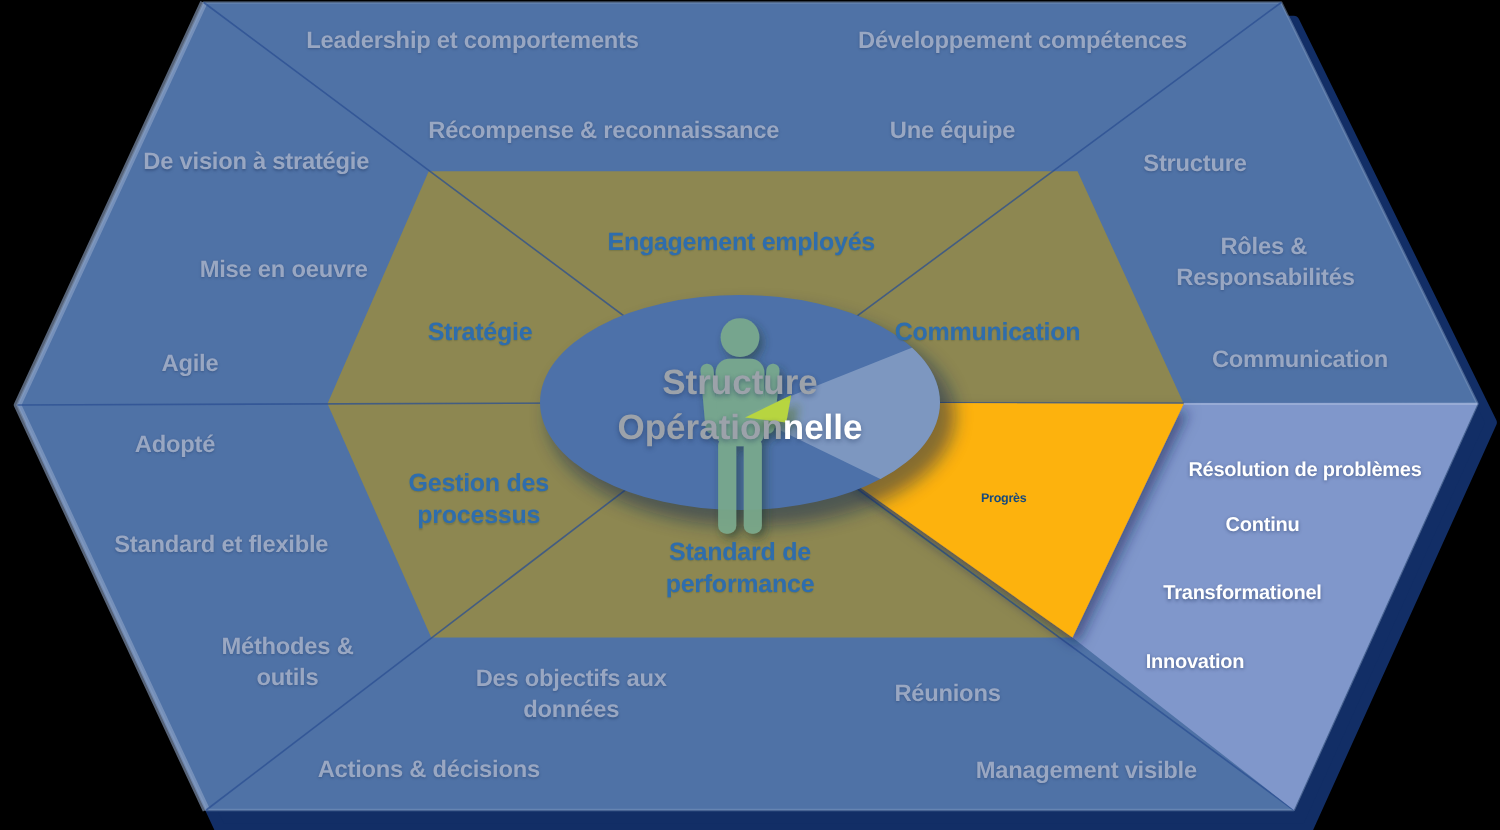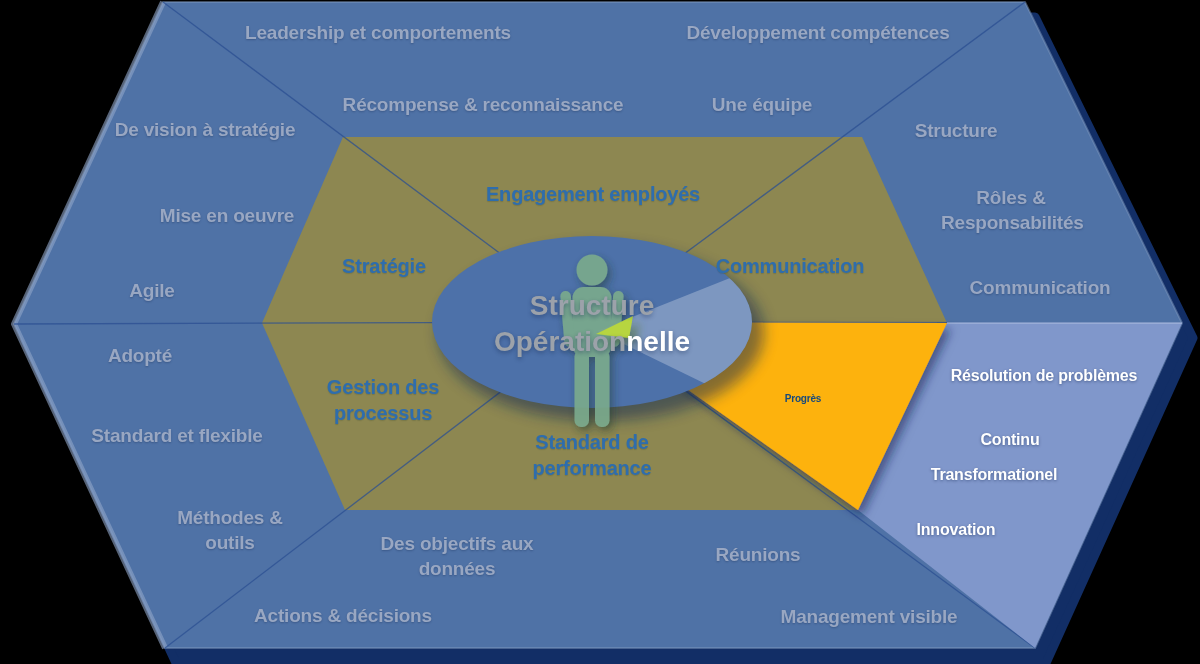--- a/index.html
+++ b/index.html
@@ -109,21 +109,21 @@
   <div class="L lbl-outer" style="left:1040px;top:288px;">Communication</div>
   <div class="L lbl-outer" style="left:140px;top:356px;">Adopté</div>
   <div class="L lbl-outer" style="left:177px;top:436px;">Standard et flexible</div>
   <div class="L lbl-outer wrap" style="left:230px;top:530px;width:120px;">Méthodes &amp; outils</div>
   <div class="L lbl-outer wrap" style="left:457px;top:556px;width:160px;">Des objectifs aux données</div>
   <div class="L lbl-outer" style="left:758px;top:555px;">Réunions</div>
   <div class="L lbl-outer" style="left:343px;top:616px;">Actions &amp; décisions</div>
   <div class="L lbl-outer" style="left:851px;top:617px;padding-left:36px;">Management visible</div>
 
   <div class="L lbl-white" style="left:1044px;top:356px;margin-top:20px;">Résolution de problèmes</div>
-  <div class="L lbl-white" style="left:1010px;top:420px;margin-top:20px;">Continu</div>
+  <div class="L lbl-white" style="left:1010px;top:420px;">Continu</div>
   <div class="L lbl-white" style="left:994px;top:475px;">Transformationel</div>
   <div class="L lbl-white" style="left:956px;top:530px;">Innovation</div>
 
   <div class="L lbl-inner" style="left:593px;top:194px;">Engagement employés</div>
   <div class="L lbl-inner" style="left:384px;top:266px;">Stratégie</div>
   <div class="L lbl-inner" style="left:790px;top:266px;">Communication</div>
   <div class="L lbl-inner wrap" style="left:383px;top:400px;width:120px;">Gestion des processus</div>
   <div class="L lbl-progres" style="left:803px;top:399px;">Progrès</div>
   <div class="L lbl-inner wrap" style="left:592px;top:455px;width:150px;">Standard de performance</div>
 

